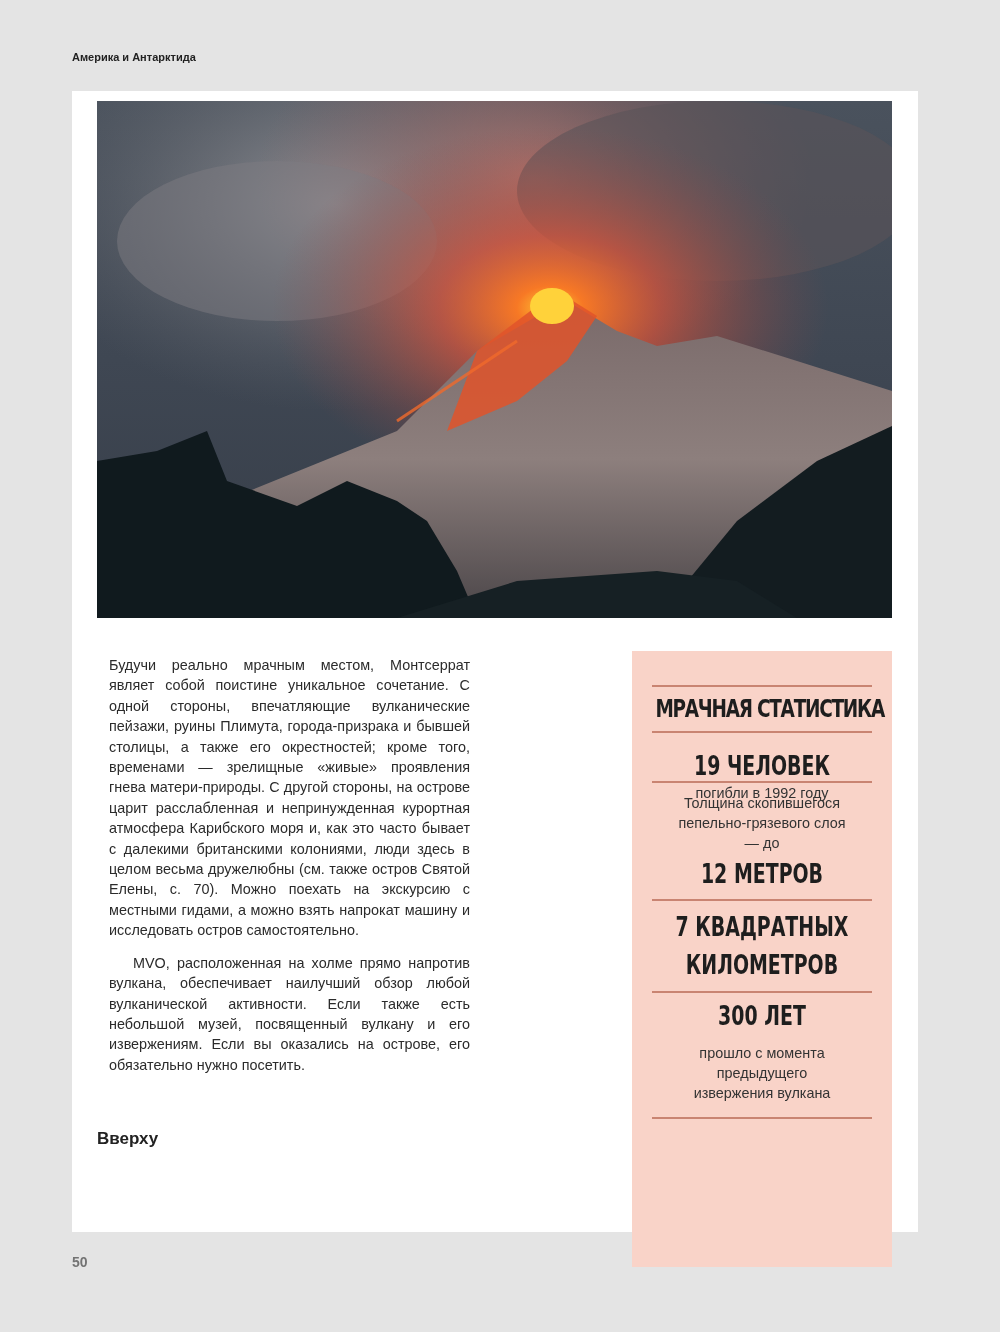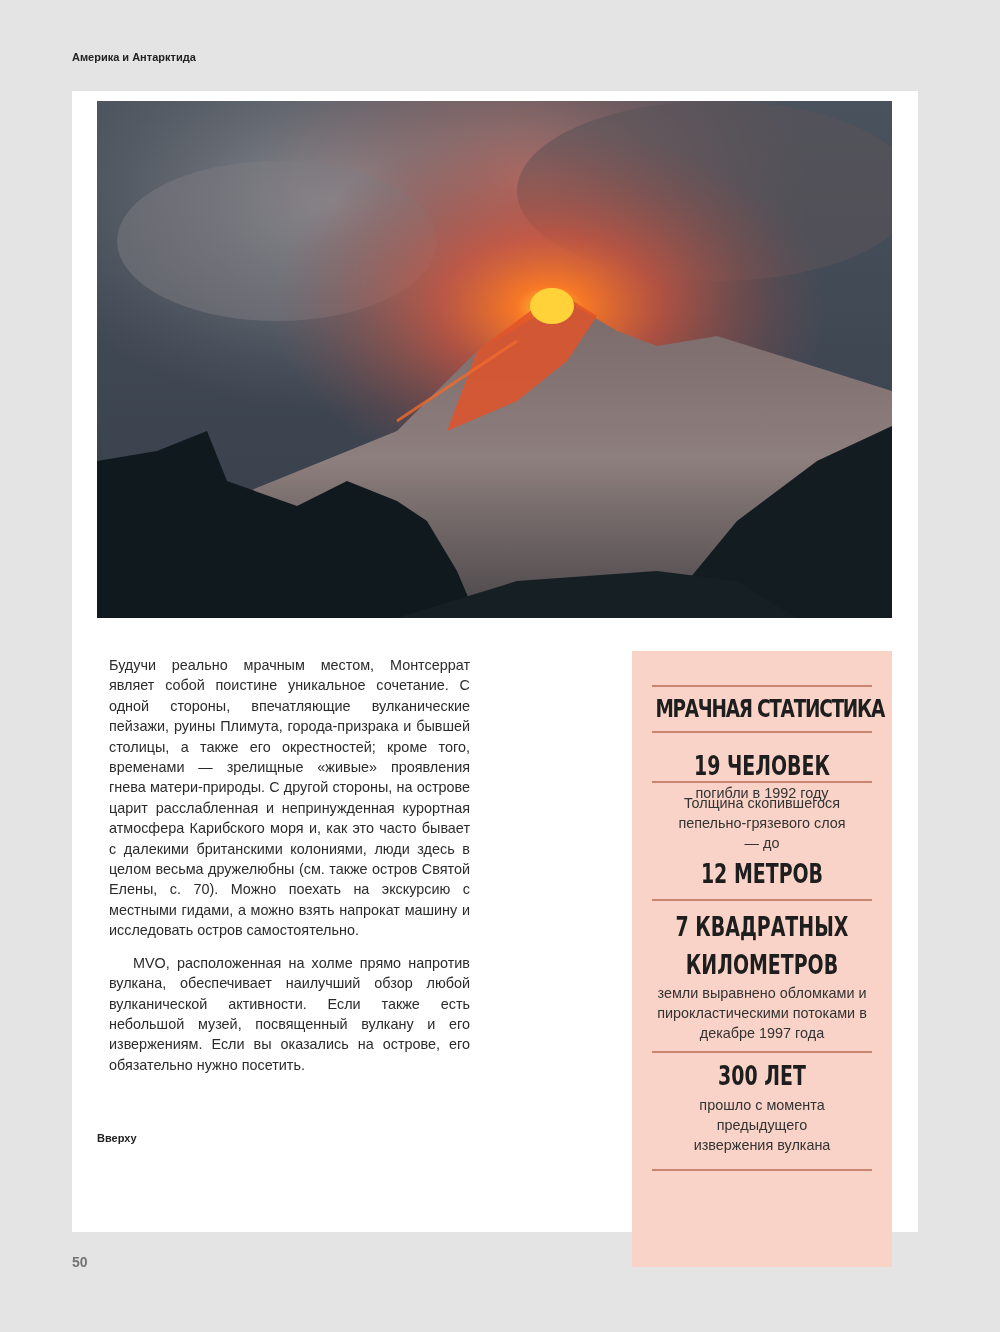--- a/index.html
+++ b/index.html
@@ -24,21 +24,21 @@
   .photo svg { display: block; width: 100%; height: 100%; }
   .body-text {
     position: absolute; left: 97px; top: 643px; width: 385px;
     font-size: 14.4px; line-height: 20.4px; color: #2b2b2b;
     text-align: justify;
   }
   .body-text p { margin: 12px; }
   .body-text p + p { text-indent: 24px; }
   .caption {
     position: absolute; left: 97px; top: 1131px; width: 280px;
-    font-size: 11px; line-height: 15.2px; color: #333;
+    font-size: 17px; line-height: 15.2px; color: #333;
   }
   .caption .cap-title { font-weight: bold; color: #222; }
   .sidebar {
     position: absolute; left: 632px; top: 651px; width: 260px; height: 616px;
     background: #f9d3c8; text-align: center; color: #2a2a2a;
   }
   .rule { height: 2px; background: #c98472; margin: 0 20px; }
   .sb-title {
     font-family: "DejaVu Sans Condensed", "DejaVu Sans", sans-serif;
     font-weight: bold; font-size: 25px; letter-spacing: -1.5px;
@@ -131,24 +131,23 @@
 
   <div style="padding-top:10px;">
     <div class="small" style="padding:0 40px;">Толщина скопившегося пепельно-грязевого слоя — до</div>
     <div class="big" style="line-height:42px;">12 МЕТРОВ</div>
   </div>
   <div class="rule" style="margin-top:4px"></div>
 
   <div style="padding-top:6px;">
     <div class="big" style="line-height:40px;">7 КВАДРАТНЫХ</div>
     <div class="big" style="line-height:36px;">КИЛОМЕТРОВ</div>
-    <div class="small" style="padding:0 14px;">земли выравнено обломками и пирокластическими потоками в декабре 1997 года</div>
   </div>
   <div class="rule" style="margin-top:8px"></div>
 
   <div style="padding-top:4px;">
     <div class="big" style="line-height:38px;">300 ЛЕТ</div>
-    <div class="small" style="padding:0 52px;">прошло с момента предыдущего извержения вулкана</div>
+    <div class="small" style="padding:0 52px;margin-top:8px;">прошло с момента предыдущего извержения вулкана</div>
   </div>
   <div class="rule" style="margin-top:14px"></div>
 </div>
 
 <div class="page-num">50</div>
 
 </body></html>

